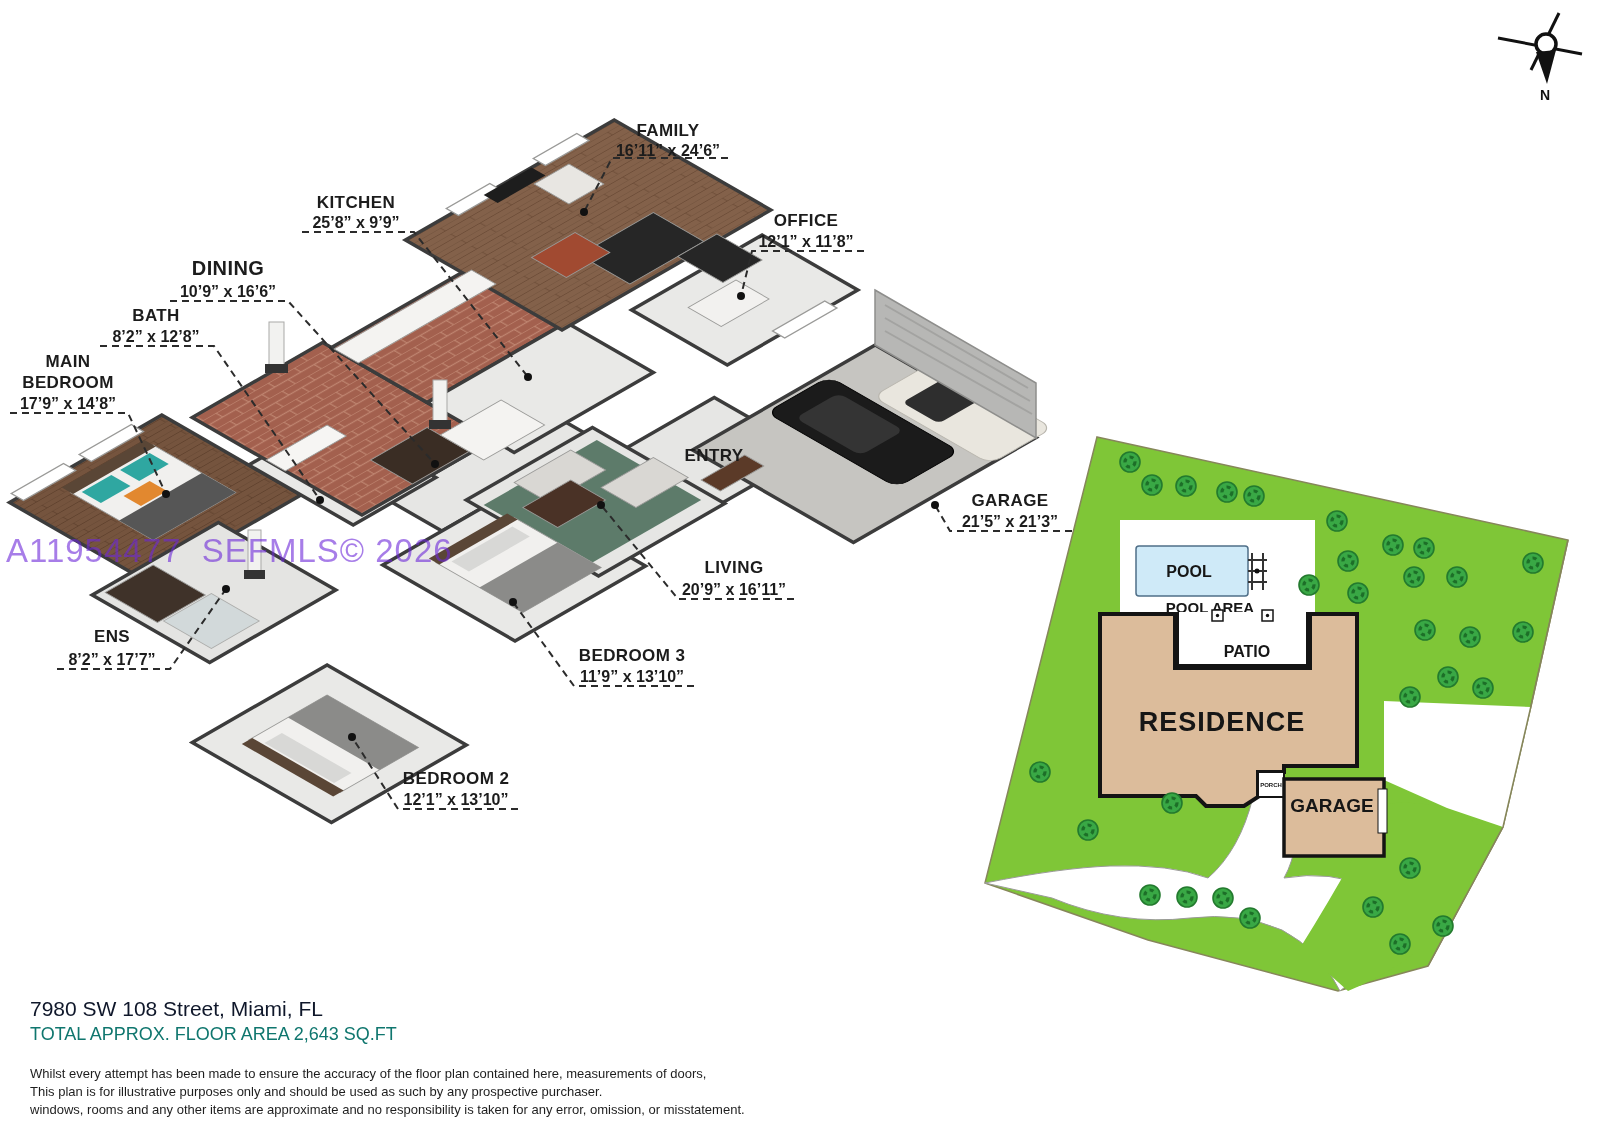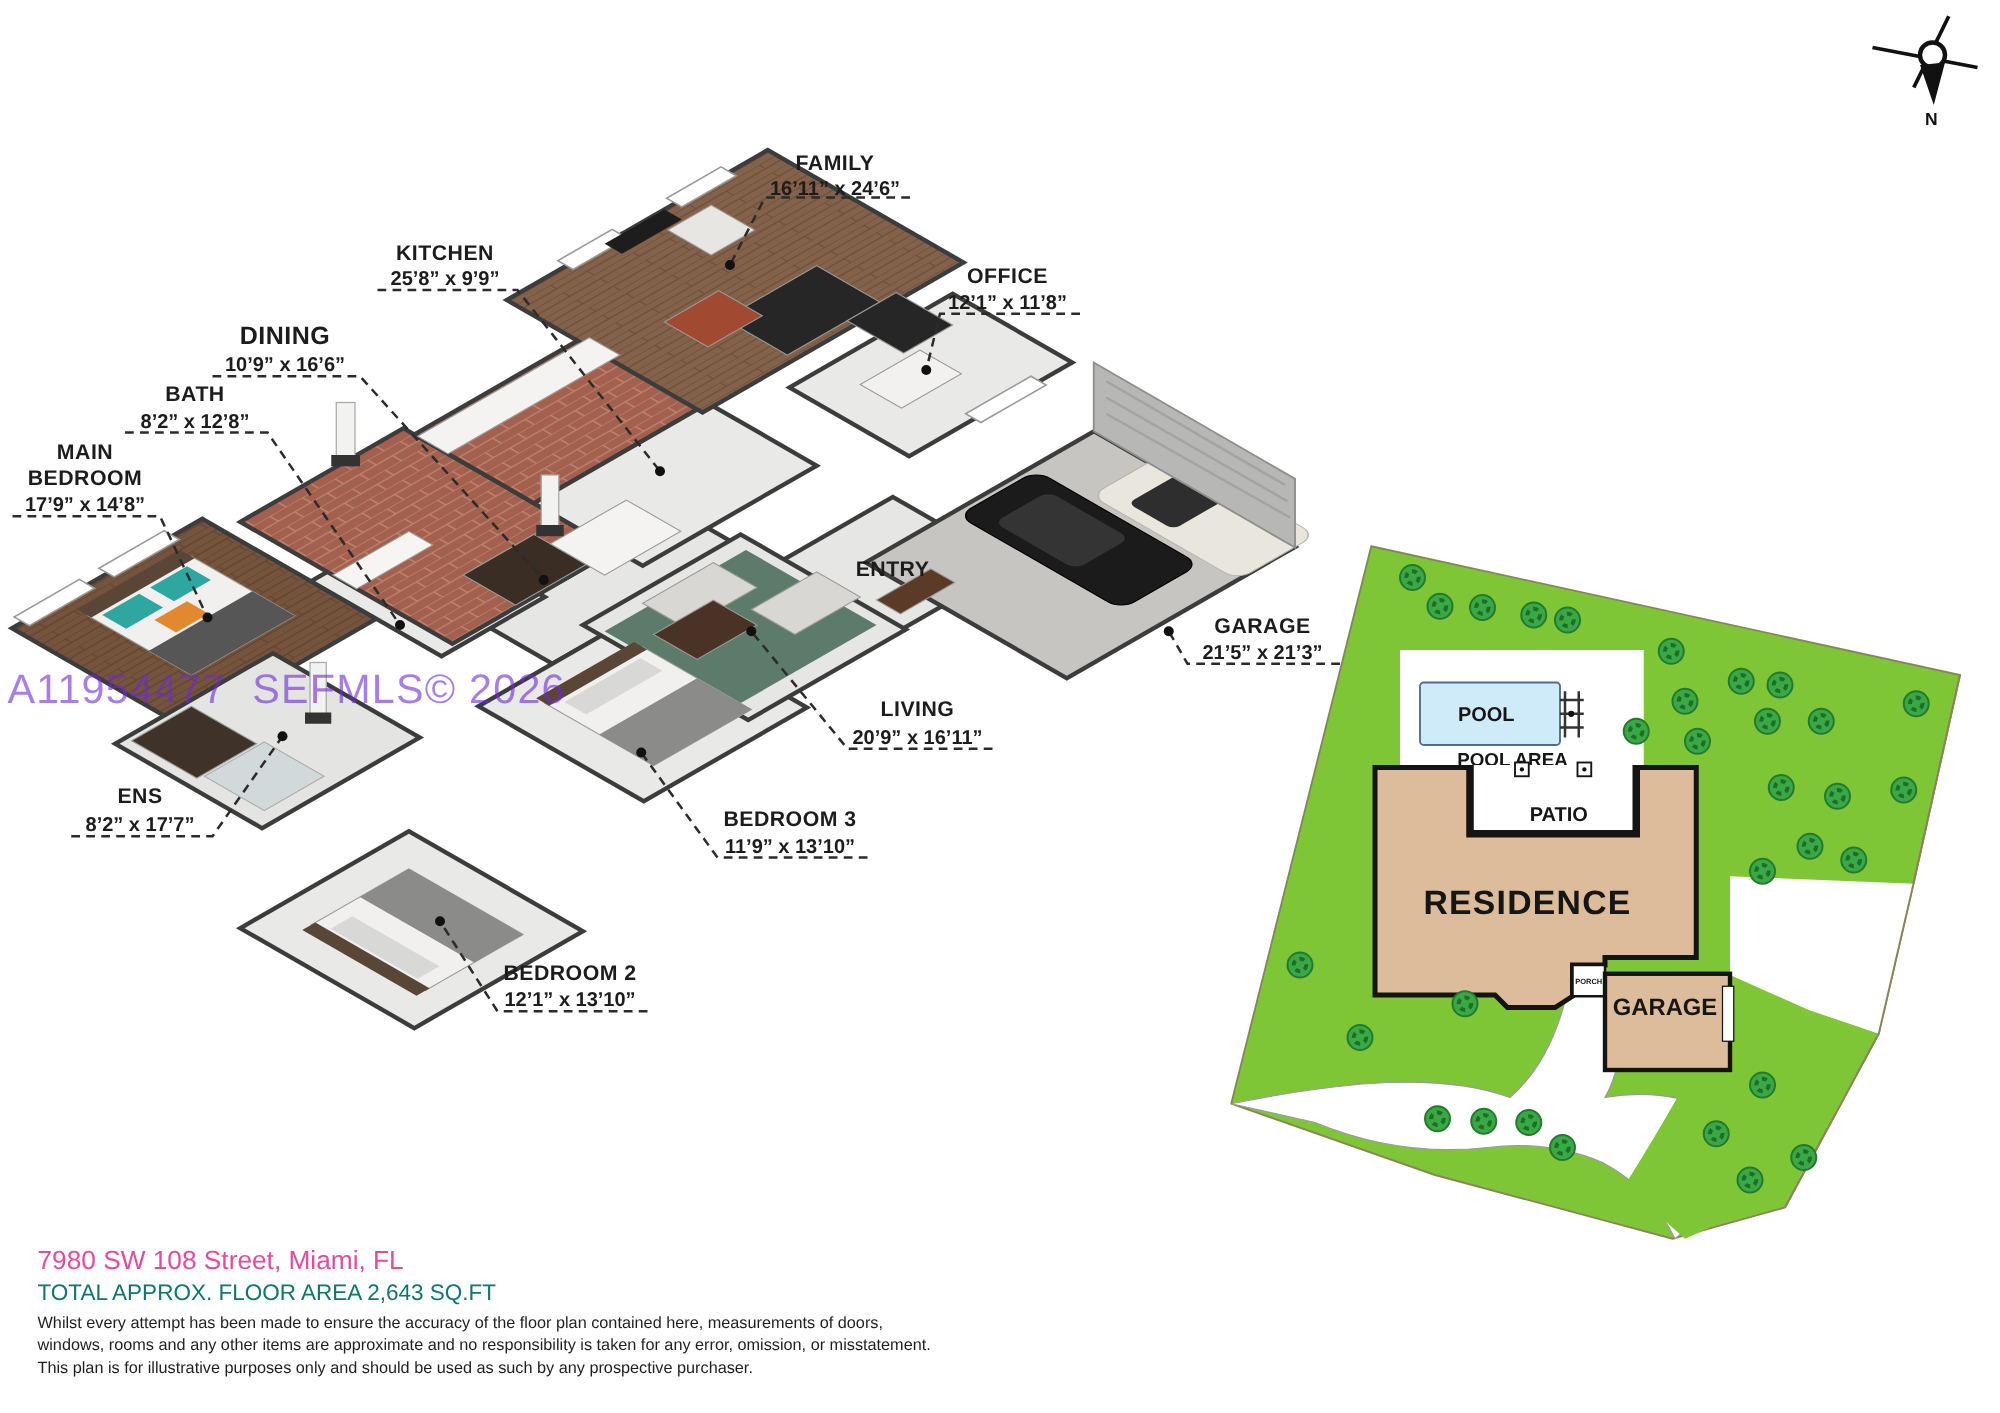--- a/index.html
+++ b/index.html
@@ -17,23 +17,23 @@
   .sp-area{font-family:"Liberation Sans",sans-serif;font-weight:700;font-size:15px;fill:#161616}
   .sp-res{font-family:"Liberation Sans",sans-serif;font-weight:700;font-size:27px;fill:#161616;letter-spacing:1px}
   .sp-gar{font-family:"Liberation Sans",sans-serif;font-weight:700;font-size:19px;fill:#161616}
   .sp-porch{font-family:"Liberation Sans",sans-serif;font-weight:700;font-size:6px;fill:#161616}
   .walls{stroke:#3c3c3c;stroke-width:4;stroke-linejoin:miter}
   .furn{stroke:#9a9a98;stroke-width:1}
   
   .watermark{position:absolute;left:6px;top:532px;font-size:33px;color:#6d28d9;opacity:.6;
              letter-spacing:1px;white-space:pre;}
   .footer{position:absolute;left:30px;top:997px;color:#222;}
-  .addr{font-size:21px;font-weight:500;color:#ec4899;}
+  .addr{font-size:21px;font-weight:500;color:#0f172a;}
   .area{font-size:18px;font-weight:500;margin-top:3px;color:#0f766e;}
-  .disc{font-size:13px;line-height:18px;margin-top:4px;color:#1e1e1e;}
+  .disc{font-size:13px;line-height:18px;margin-top:20px;color:#1e1e1e;}
   .nlabel{font-family:"Liberation Sans",sans-serif;font-weight:700;font-size:14px;fill:#111}
 </style>
 </head>
 <body>
 
 <div class="canvas">
 
 <svg width="1600" height="1130" viewBox="0 0 1600 1130">
   <defs>
     <pattern id="brick" width="30" height="16" patternUnits="userSpaceOnUse">
@@ -283,18 +283,18 @@
   </g>
 </svg>
 
   <div class="watermark">A11954477  SEFMLS© 2026</div>
 
   <div class="footer">
     <div class="addr">7980 SW 108 Street, Miami, FL</div>
     <div class="area">TOTAL APPROX. FLOOR AREA 2,643 SQ.FT</div>
     <div class="disc">
       <div>Whilst every attempt has been made to ensure the accuracy of the floor plan contained here, measurements of doors,</div>
+      <div>This plan is for illustrative purposes only and should be used as such by any prospective purchaser.</div>
       <div>windows, rooms and any other items are approximate and no responsibility is taken for any error, omission, or misstatement.</div>
-      <div>This plan is for illustrative purposes only and should be used as such by any prospective purchaser.</div>
     </div>
   </div>
 
 </div>
 
 </body></html>

